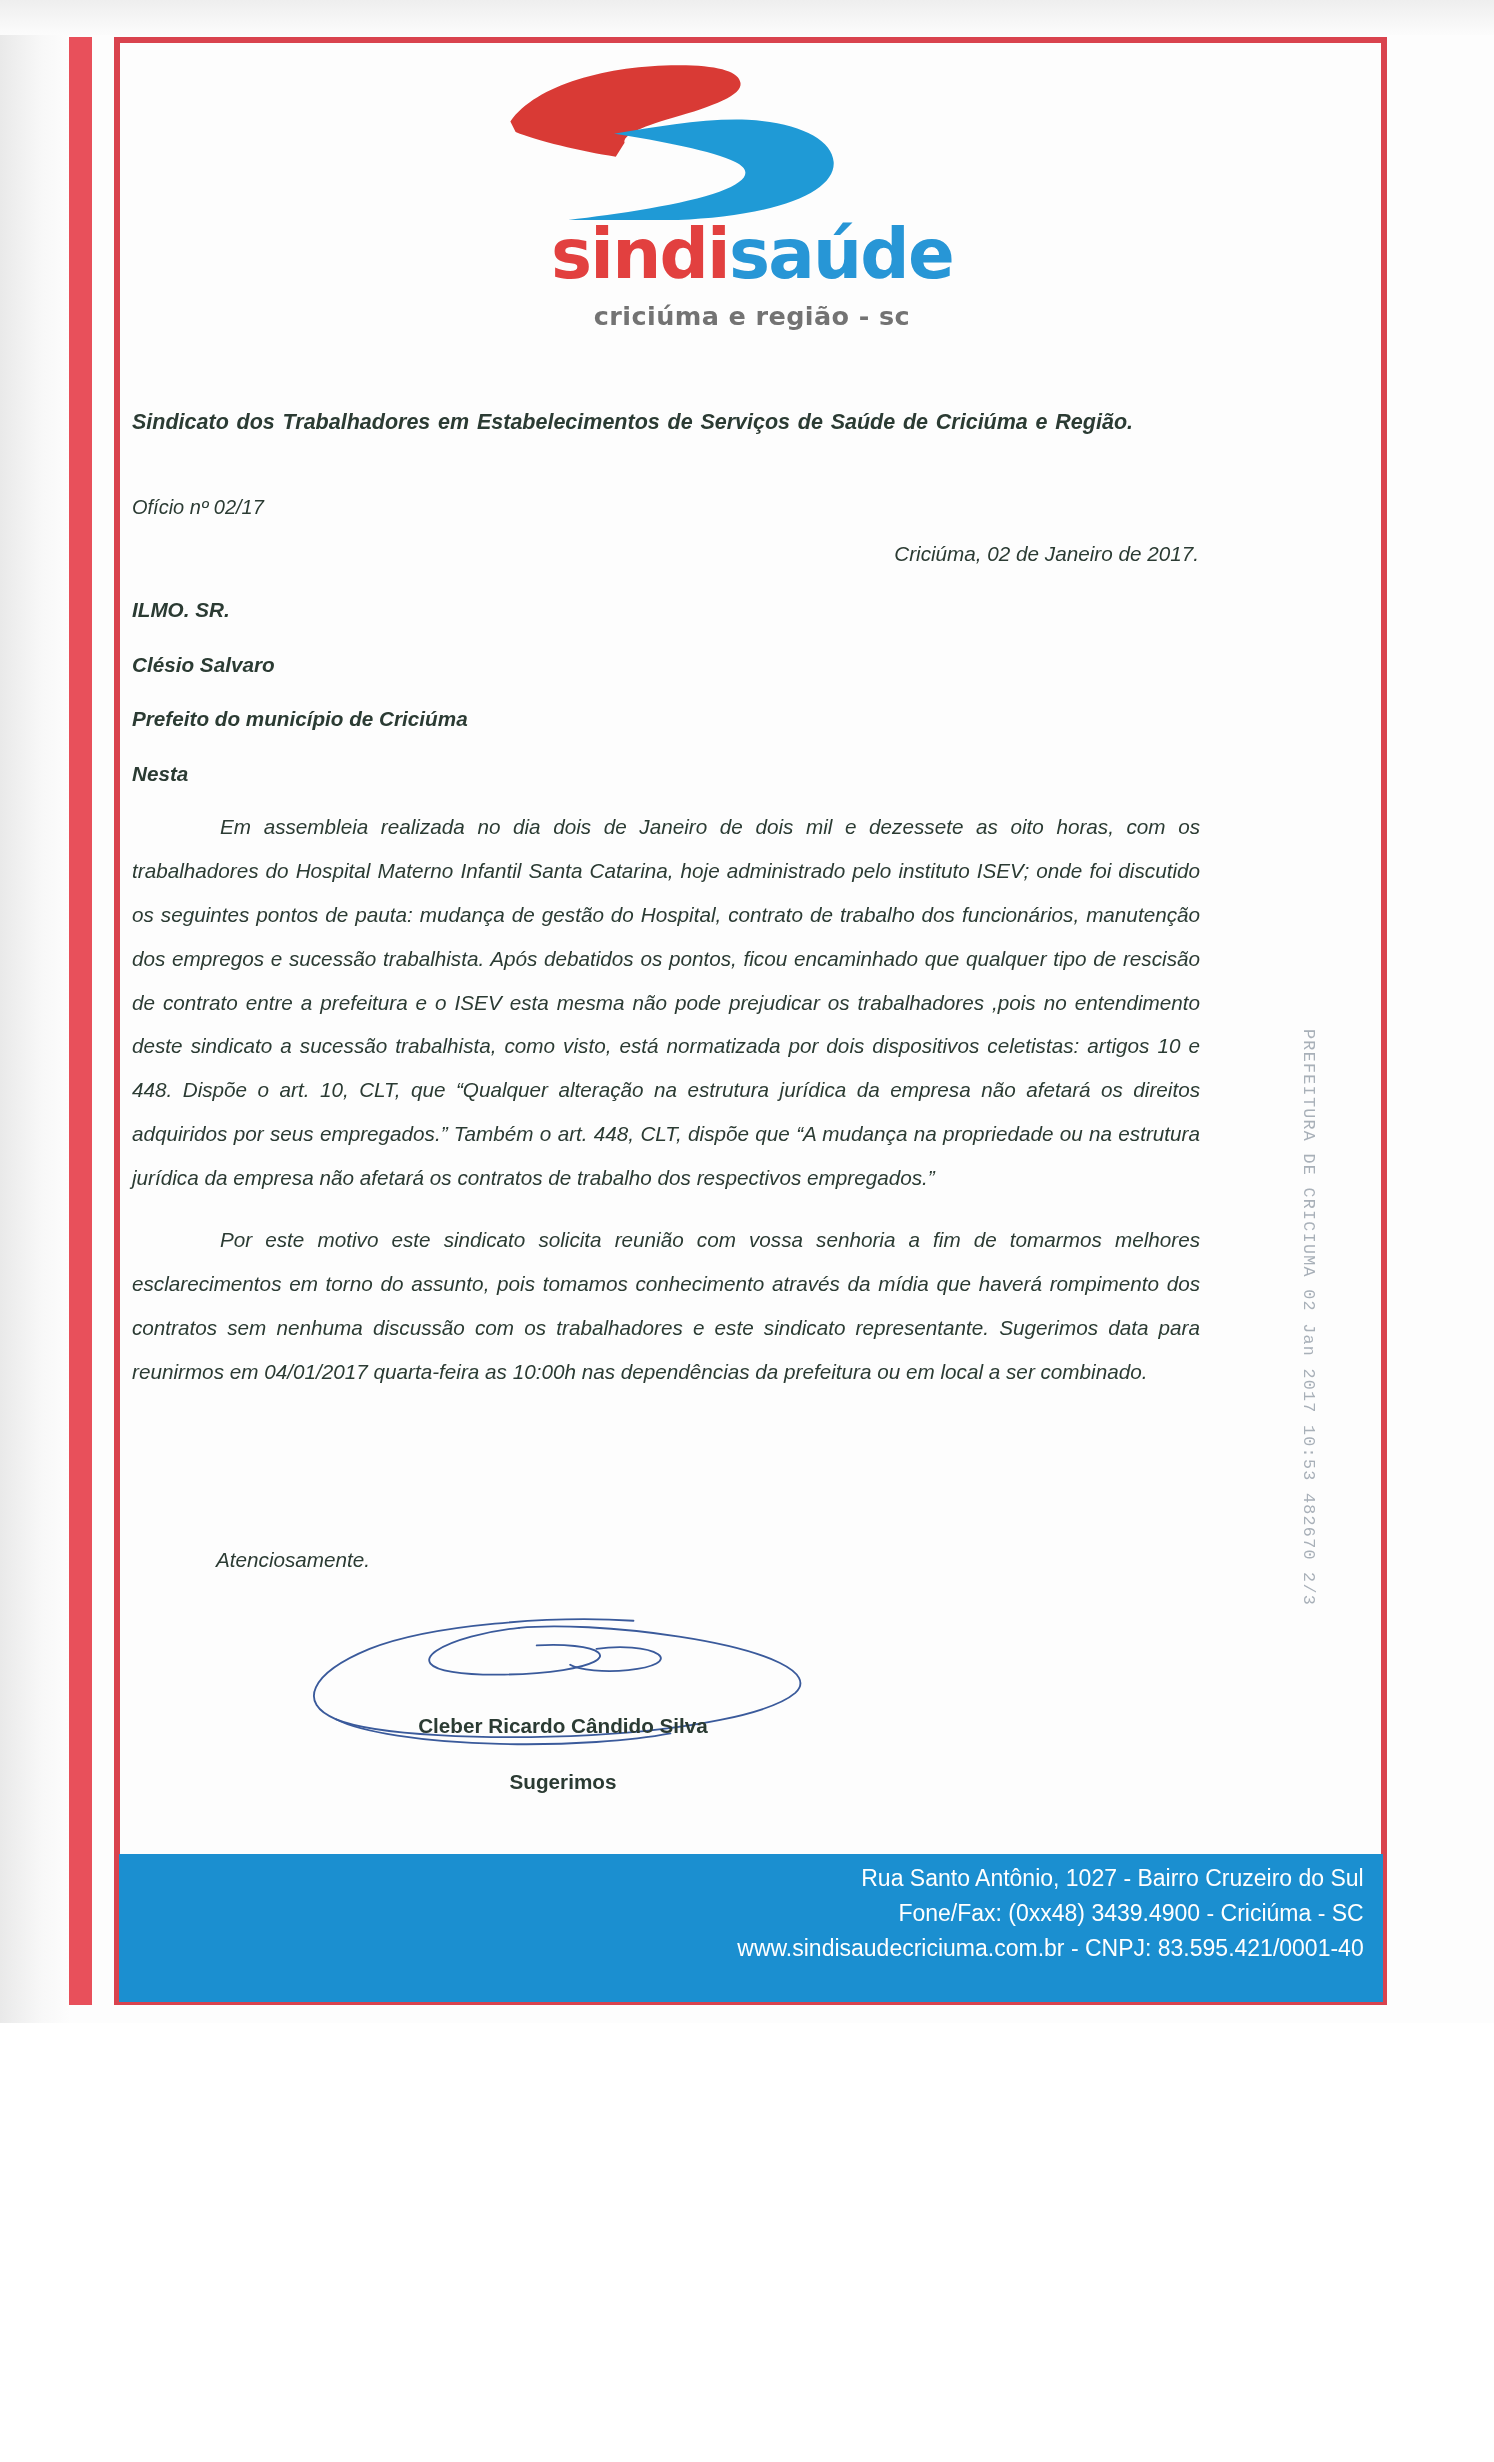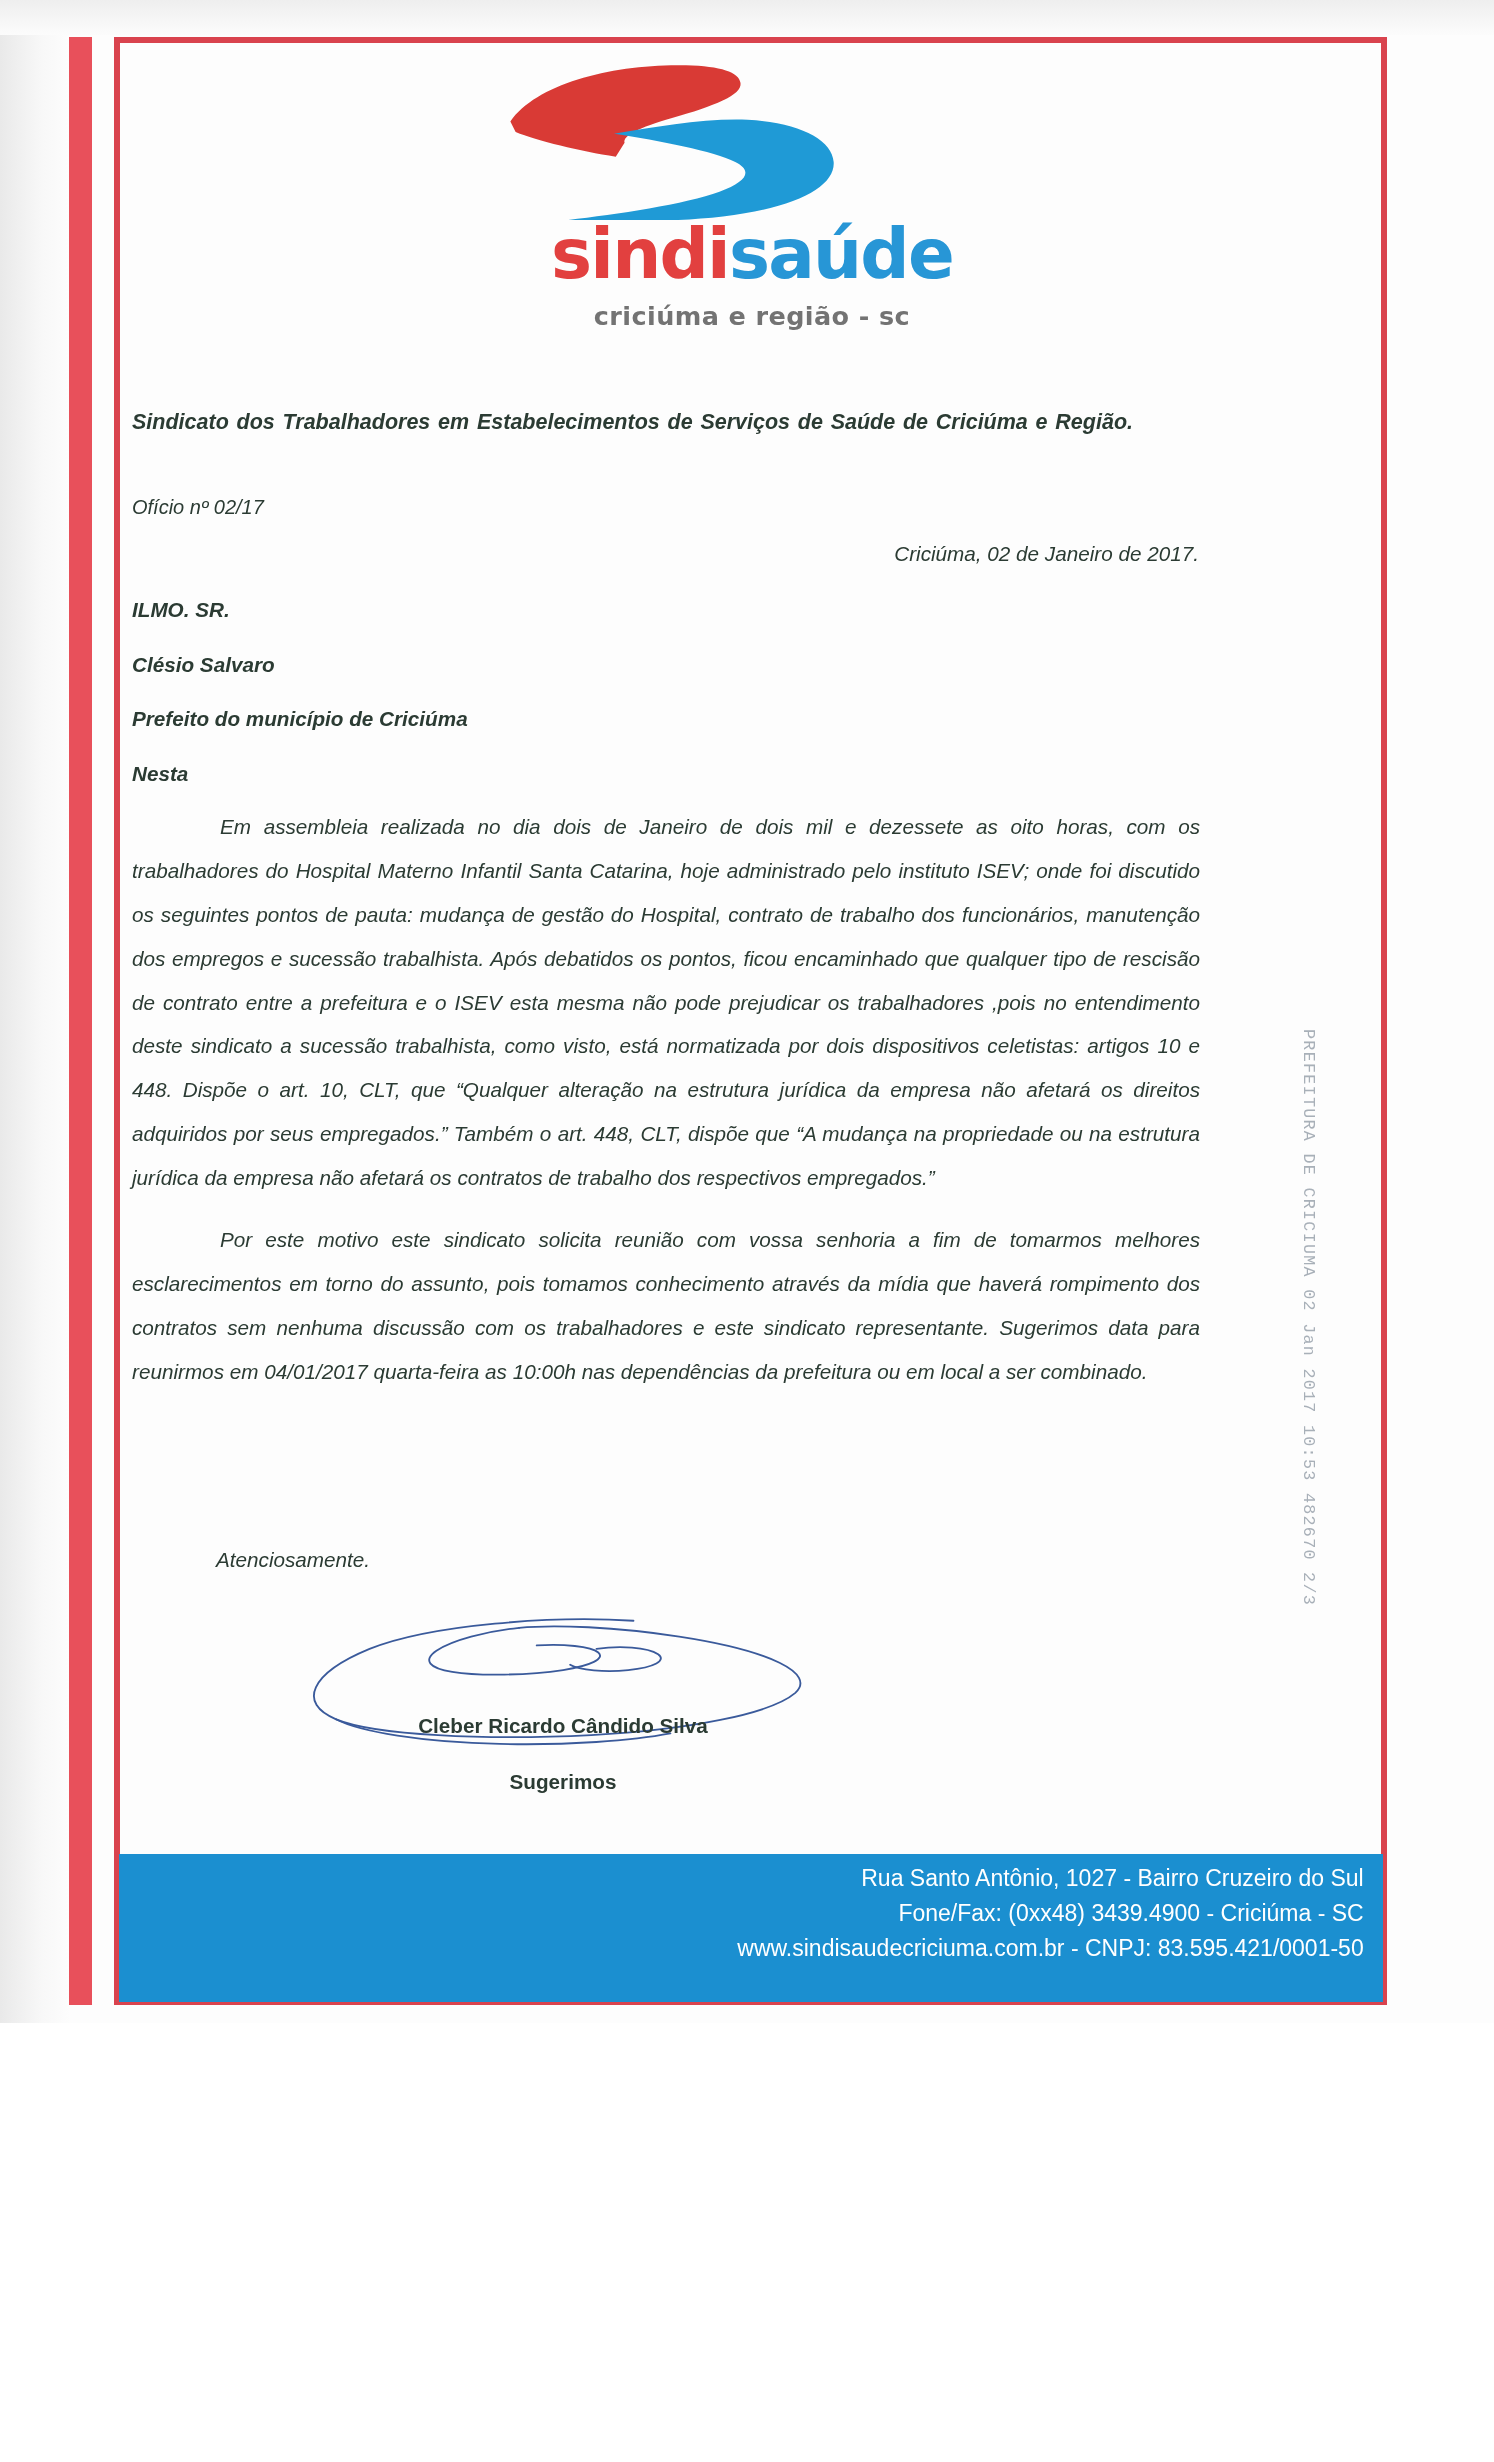--- a/index.html
+++ b/index.html
@@ -334,21 +334,21 @@
       </div>
 
     </div>
 
     <div class="stamp">PREFEITURA DE CRICIUMA  02 Jan 2017 10:53  482670  2/3</div>
 
     <div class="footer-band">
       <div class="fline-wrap">
         <div class="line">Rua Santo Antônio, 1027 - Bairro Cruzeiro do Sul</div>
         <div class="line">Fone/Fax: (0xx48) 3439.4900 - Criciúma - SC</div>
-        <div class="line">www.sindisaudecriciuma.com.br - CNPJ: 83.595.421/0001-50</div>
+        <div class="line">www.sindisaudecriciuma.com.br - CNPJ: 83.595.421/0001-40</div>
       </div>
     </div>
 
   </div>
 
   <div class="scan-bottom"></div>
 
 </div>
 
 

